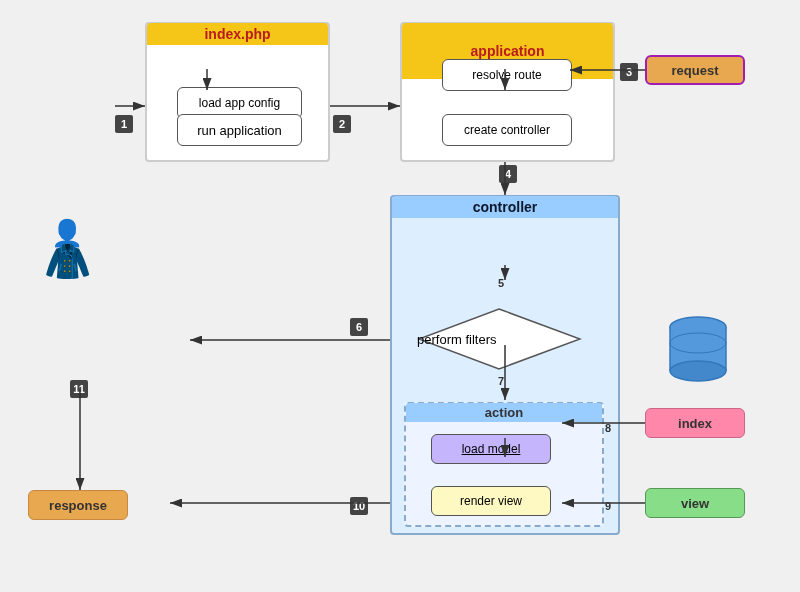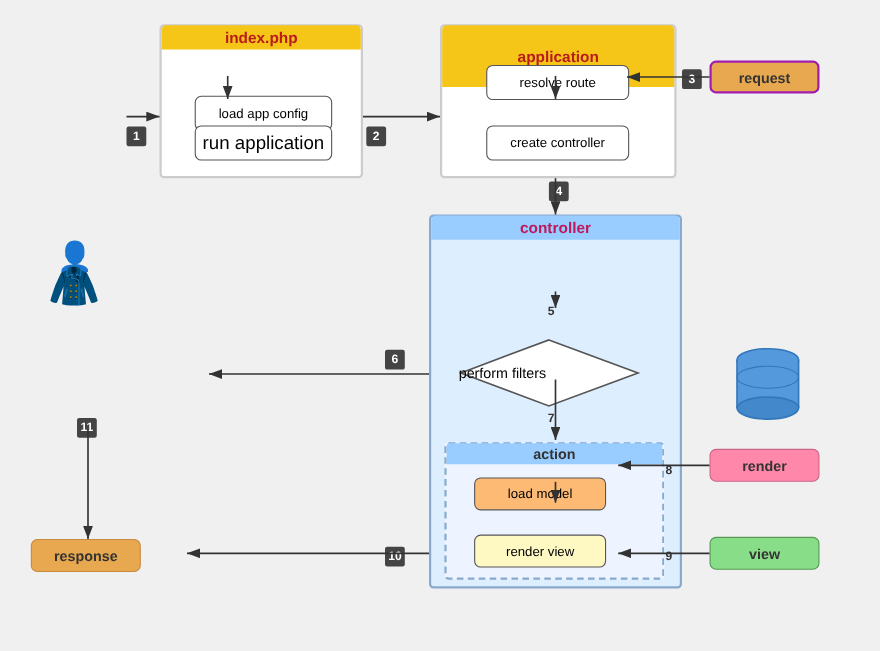--- a/index.html
+++ b/index.html
@@ -100,21 +100,21 @@
 
   <div class="panel" style="left:145px; top:22px; width:185px; height:140px; background:#fff; border:2px solid #ccc;">
     <div class="panel-header" style="background:#f5c518; font-size:14px; font-weight:bold; padding:3px 0;">
       <span>index.php</span>
     </div>
 
     <div class="box box-rounded" style="left:30px; top:35px; width:125px; height:32px; font-size:12px;margin-top:28px;">
       <span>load app config</span>
     </div>
 
-    <div class="box box-rounded" style="left:30px; top:90px; width:125px; height:32px; font-size:17px;">
+    <div class="box box-rounded" style="left:30px; top:90px; width:125px; height:32px; font-size:13px;">
       <span>run application</span>
     </div>
   </div>
 
   <div class="panel" style="left:400px; top:22px; width:215px; height:140px; background:#fff; border:2px solid #ccc;">
     <div class="panel-header" style="background:#f5c518; font-size:14px; font-weight:bold; padding:20px 0;">
       <span>application</span>
     </div>
 
     <div class="box box-rounded" style="left:40px; top:35px; width:130px; height:32px; font-size:12px;">
@@ -124,58 +124,58 @@
     <div class="box box-rounded" style="left:40px; top:90px; width:130px; height:32px; font-size:12px;">
       <span>create controller</span>
     </div>
   </div>
 
   <div class="box box-rounded" style="left:645px; top:55px; width:100px; height:30px; background:#e8a84f; border:2px solid #a21caf; font-size:13px; font-weight:bold; color:#333;">
     <span>request</span>
   </div>
 
   <div class="panel" style="left:390px; top:195px; width:230px; height:340px; background:#ddeeff; border:2px solid #88aacc;">
-    <div class="panel-header" style="background:#99ccff; font-size:14px; font-weight:bold; padding:3px 0; color:#be185d;">
+    <div class="panel-header" style="background:#99ccff; font-size:14px; font-weight:bold; padding:3px 0; color:#0f172a;">
       <span>controller</span>
     </div>
 
 
     <div class="diamond-container" style="left:25px; top:110px; width:165px; height:65px;">
       <svg width="165" height="65" viewBox="0 0 165 65">
         <polygon points="82,2 163,32 82,62 2,32" fill="white" stroke="#555" stroke-width="1.5"></polygon>
       </svg>
       <span class="diamond-text">perform filters</span>
     </div>
 
     <div class="panel" style="left:12px; top:205px; width:200px; height:125px; background:#eef4ff; border:2px dashed #88aacc;padding-left:25px;">
       <div class="panel-header" style="background:#99ccff; font-size:13px; font-weight:bold; padding:2px 0; color:#333; border-radius:3px 3px 0 0;">
         <span>action</span>
       </div>
 
-      <div class="box box-rounded" style="left:25px; top:30px; width:120px; height:30px; font-size:12px; background:#fdba74;">
+      <div class="box box-rounded" style="left:25px; top:30px; width:120px; height:30px; font-size:12px; background:#c4b5fd;text-decoration:underline;">
         <span>load model</span>
       </div>
 
       <div class="box box-rounded" style="left:25px; top:82px; width:120px; height:30px; font-size:12px; background:#fef9c3;">
         <span>render view</span>
       </div>
     </div>
   </div>
 
   <div style="position:absolute; left:38px; top:220px; font-size:60px; text-align:center; width:60px;">
     <div style="font-size:26px; line-height:1;">👤</div>
     <div style="font-size:38px; line-height:1; margin-top:-4px; color:#5588cc;">🧥</div>
   </div>
 
   <div class="box box-rounded" style="left:28px; top:490px; width:100px; height:30px; background:#e8a84f; border:1px solid #c8883f; font-size:13px; font-weight:bold; color:#333;justify-content:center;">
     <span>response</span>
   </div>
 
   <div class="box box-rounded" style="left:645px; top:408px; width:100px; height:30px; background:#ff88aa; border:1px solid #cc6688; font-size:13px; font-weight:bold; color:#333;">
-    <span>render</span>
+    <span>index</span>
   </div>
 
   <div class="box box-rounded" style="left:645px; top:488px; width:100px; height:30px; background:#88dd88; border:1px solid #559955; font-size:13px; font-weight:bold; color:#333;">
     <span>view</span>
   </div>
 
   <div style="position:absolute; left:668px; top:315px; width:60px; height:70px;">
     <svg width="60" height="70" viewBox="0 0 60 70">
       <ellipse cx="30" cy="12" rx="28" ry="10" fill="#5599dd" stroke="#3377bb" stroke-width="1.5"></ellipse>
       <rect x="2" y="12" width="56" height="44" fill="#5599dd" stroke="none"></rect>

